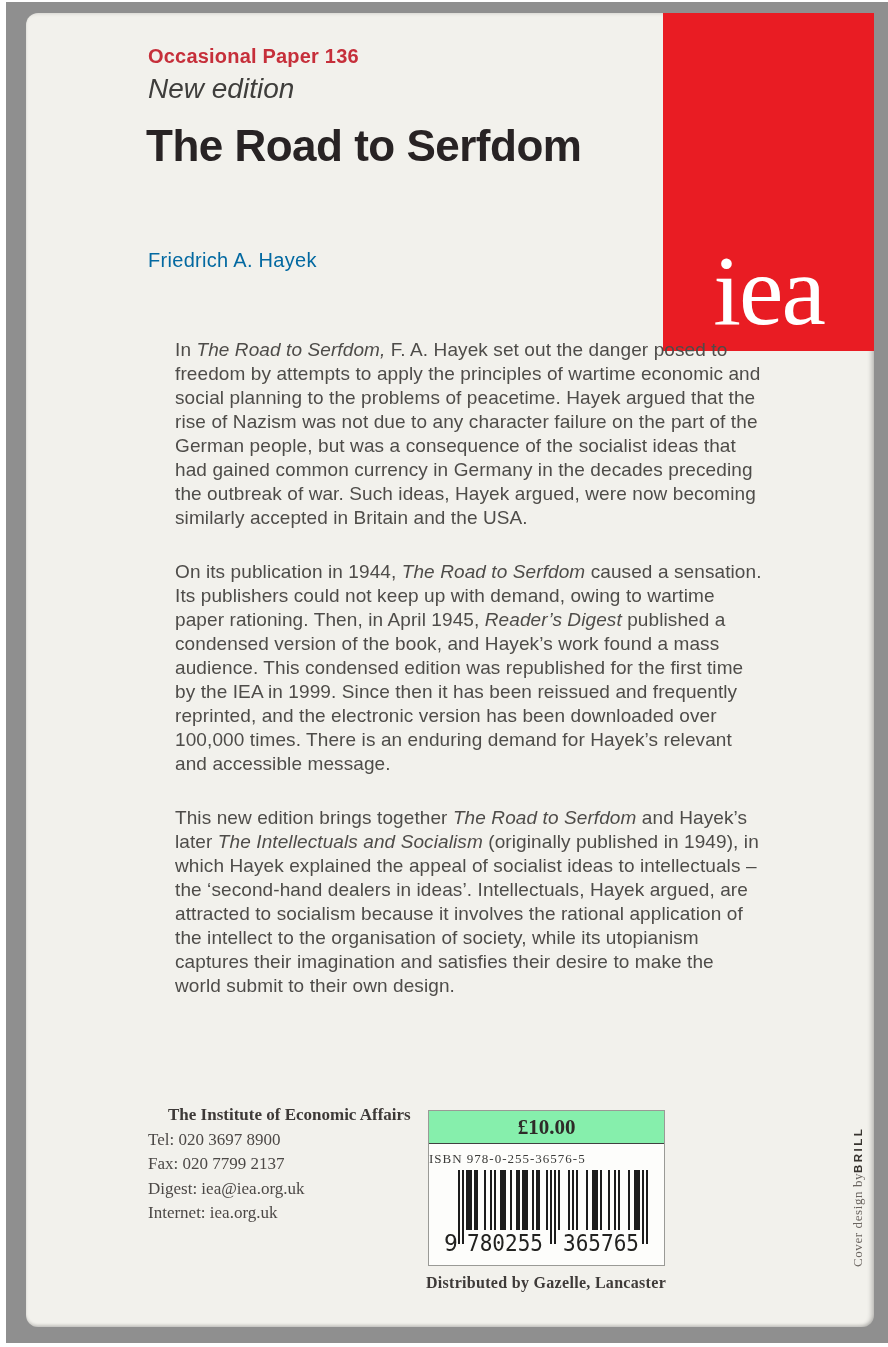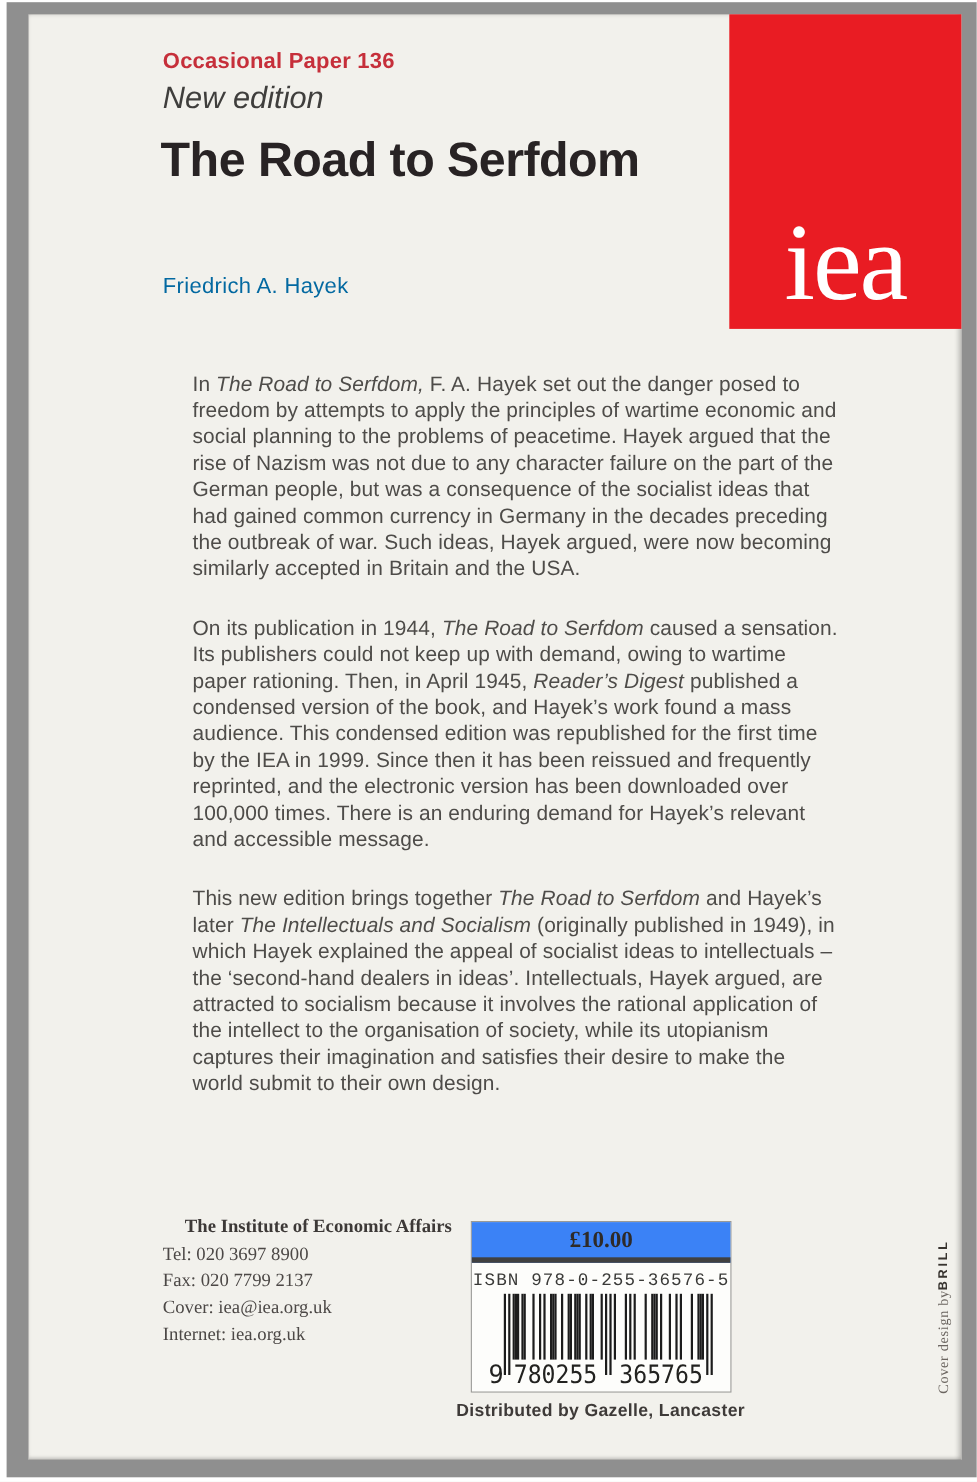--- a/index.html
+++ b/index.html
@@ -9,21 +9,21 @@
     font-family:"Liberation Sans",sans-serif;
     overflow:hidden;
   }
   .mat{
     position:absolute;left:6px;top:2px;right:0;bottom:4px;
     background:#8f8f8f;
   }
   .book{
     position:absolute;left:26px;top:13px;width:848px;height:1314px;
     background:#f2f1ec;
-    border-radius:0;
+    border-radius:12px;
     box-shadow:inset -3px 0 4px rgba(0,0,0,0.18), inset 0 -2px 3px rgba(0,0,0,0.12);
   }
   
   .series{
     position:absolute;left:122px;top:32px;
     font-size:20px;font-weight:bold;color:#c62f3a;letter-spacing:0.2px;
   }
   .edition{
     position:absolute;left:122px;top:60px;
     font-size:28px;font-style:italic;color:#3f3e3c;
@@ -36,21 +36,21 @@
     position:absolute;left:122px;top:183px;
     font-size:26px;color:#3a3a38;letter-spacing:0.2px;
   }
   .subtitle .it{font-style:italic;}
   .author{
     position:absolute;left:122px;top:236px;
     font-size:20px;color:#0369a1;letter-spacing:0.3px;
   }
   
   .logo{
-    position:absolute;top:0;right:0;width:211px;height:286px;
+    position:absolute;top:0;right:0;width:211px;height:338px;
     background:#e91c23;
   }
   .logo-text{
     position:absolute;left:50%;bottom:10px;transform:translateX(-50%);
     font-family:"Liberation Serif",serif;
     font-size:100px;line-height:1;color:#ffffff;letter-spacing:-2px;
   }
   
   .blurb{
     position:absolute;left:122px;top:325px;width:588px;
@@ -64,41 +64,41 @@
     font-family:"Liberation Serif",serif;
     font-size:17px;line-height:24.5px;color:#4c4846;
   }
   .pub-name{font-weight:bold;color:#3d3937;margin-left:20px;}
   
   .barcode-box{
     position:absolute;left:402px;top:1097px;width:237px;height:156px;
     background:#fdfdfb;border:1px solid #9a9a96;box-sizing:border-box;
   }
   .price-band{
-    height:32px;background:#3b82f6;border-bottom:5px solid #404040;
+    height:32px;background:#86efac;border-bottom:1px solid #404040;
     display:flex;align-items:center;justify-content:center;
   }
   .price{
     font-family:"Liberation Serif",serif;font-weight:bold;
     font-size:21px;color:#2e2a28;
   }
   .isbn{
-    margin-top:7px;text-align:center;
-    font-family:Liberation Mono, monospace;
-    font-size:16px;letter-spacing:1px;color:#3a3a38;white-space:nowrap;
+    margin-top:7px;text-align:left;
+    font-family:Liberation Serif, serif;
+    font-size:13px;letter-spacing:1px;color:#3a3a38;white-space:nowrap;
   }
   .bc-svg{display:block;margin:3px auto 0 auto;}
   .bc-svg rect{fill:#1c1c1c;}
   .bc-digit{
     font-family:"DejaVu Sans Mono",monospace;
     font-size:23px;fill:#222220;
   }
   .distrib{
     position:absolute;left:380px;top:1261px;width:280px;text-align:center;
-    font-family:Liberation Sans, sans-serif;font-weight:bold;
+    font-family:Liberation Serif, serif;font-weight:bold;
     font-size:16px;color:#3e3a38;letter-spacing:0.3px;
   }
   
   .credit{
     position:absolute;right:8px;bottom:60px;height:160px;
     writing-mode:vertical-rl;transform:rotate(180deg);
     font-family:"Liberation Serif",serif;
     font-size:13px;color:#6b6560;letter-spacing:0.6px;
     display:flex;align-items:center;
   }
@@ -130,21 +130,21 @@
       <p><span>In </span><span class="it">The Road to Serfdom,</span><span> F. A. Hayek set out the danger posed to freedom by attempts to apply the principles of wartime economic and social planning to the problems of peacetime. Hayek argued that the rise of Nazism was not due to any character failure on the part of the German people, but was a consequence of the socialist ideas that had gained common currency in Germany in the decades preceding the outbreak of war. Such ideas, Hayek argued, were now becoming similarly accepted in Britain and the USA.</span></p>
       <p><span>On its publication in 1944, </span><span class="it">The Road to Serfdom</span><span> caused a sensation. Its publishers could not keep up with demand, owing to wartime paper rationing. Then, in April 1945, </span><span class="it">Reader’s Digest</span><span> published a condensed version of the book, and Hayek’s work found a mass audience. This condensed edition was republished for the first time by the IEA in 1999. Since then it has been reissued and frequently reprinted, and the electronic version has been downloaded over 100,000 times. There is an enduring demand for Hayek’s relevant and accessible message.</span></p>
       <p><span>This new edition brings together </span><span class="it">The Road to Serfdom</span><span> and Hayek’s later </span><span class="it">The Intellectuals and Socialism</span><span> (originally published in 1949), in which Hayek explained the appeal of socialist ideas to intellectuals – the ‘second-hand dealers in ideas’. Intellectuals, Hayek argued, are attracted to socialism because it involves the rational application of the intellect to the organisation of society, while its utopianism captures their imagination and satisfies their desire to make the world submit to their own design.</span></p>
     </div>
 
   <div class="publisher">
     <div class="pub-name">The Institute of Economic Affairs</div>
     <div id="pub-lines">
         <div>Tel: 020 3697 8900</div>
         <div>Fax: 020 7799 2137</div>
-        <div>Cover: iea@iea.org.uk</div>
+        <div>Digest: iea@iea.org.uk</div>
         <div>Internet: iea.org.uk</div>
       </div>
   </div>
 
   <div class="barcode-box">
     <div class="price-band">
       <span class="price">£10.00</span>
     </div>
     <div class="isbn">ISBN 978-0-255-36576-5</div>
     <svg class="bc-svg" id="barcode-svg" width="206" height="84" viewBox="0 0 206 84">

